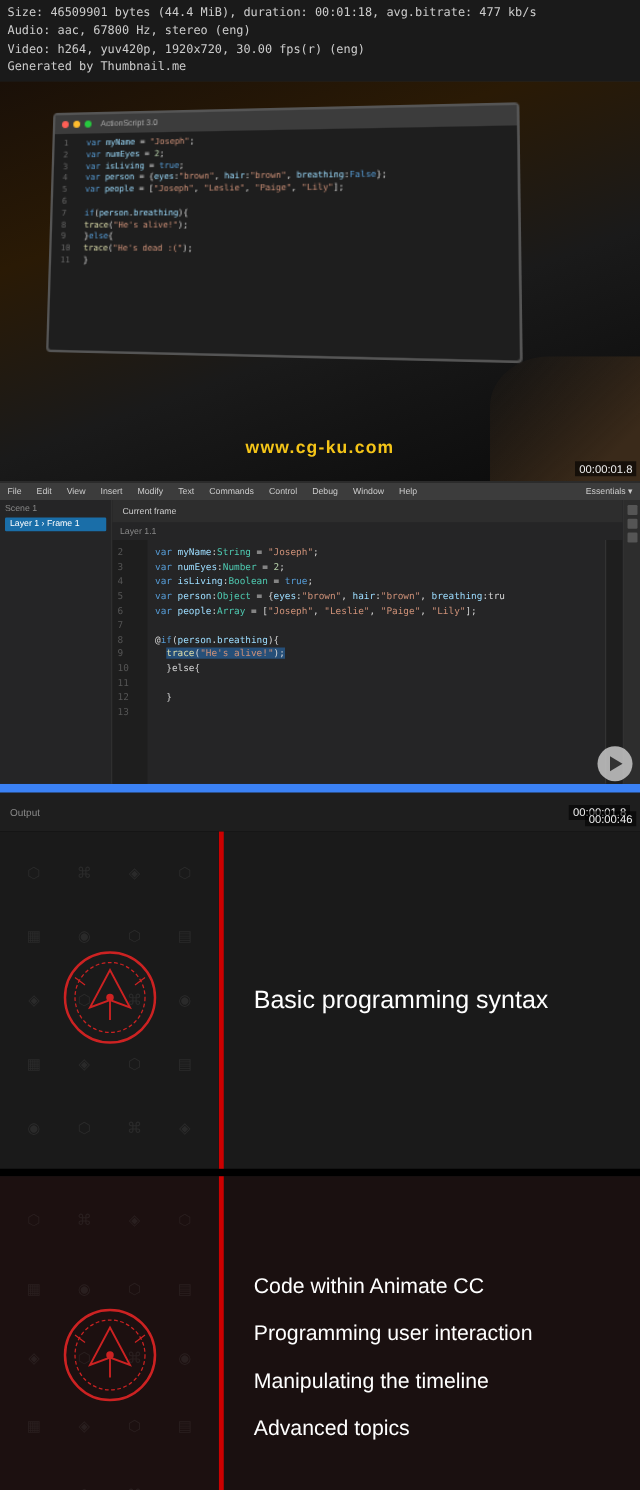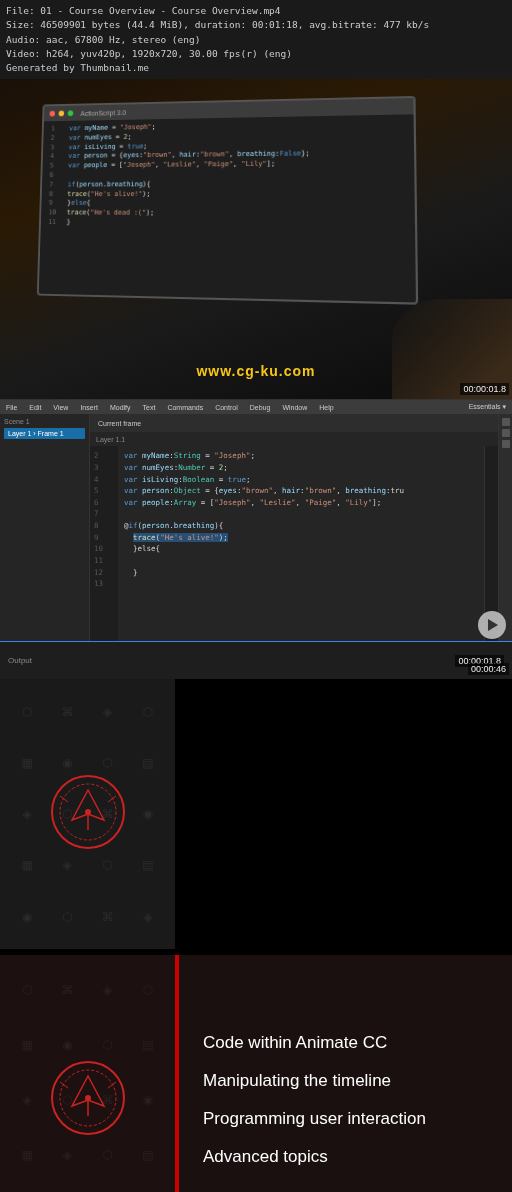--- a/index.html
+++ b/index.html
@@ -132,21 +132,21 @@
     .num { color: #b5cea8; }
 
     .output-bar {
       background: #1e1e1e;
       height: 38px;
       display: flex;
       align-items: center;
       padding: 16px 8px;
       font-size: 8px;
       color: #888;
-      border-top: 1px solid #3b82f6;
+      border-top: 7px solid #3b82f6;
     }
 
     
     .course-section {
       display: flex;
       width: 512px;
       min-height: 270px;
     }
 
     .course-icon-panel {
@@ -266,21 +266,20 @@
       color: #eee;
       font-size: 9px;
       background: rgba(0,0,0,0.6);
       padding: 1px 3px;
     }
   </style>
 </head>
 <body>
 
 <div class="metadata">
-  <p>File: 01 - Course Overview - Course Overview.mp4</p>
   <p>Size: 46509901 bytes (44.4 MiB), duration: 00:01:18, avg.bitrate: 477 kb/s</p>
   <p>Audio: aac, 67800 Hz, stereo (eng)</p>
   <p>Video: h264, yuv420p, 1920x720, 30.00 fps(r) (eng)</p>
   <p>Generated by Thumbnail.me</p>
 </div>
 
 <div class="video-section video-section-1">
   <div class="code-bg">
 
     <div style="position:absolute;top:0;left:0;width:100%;height:100%;background:linear-gradient(160deg,#1a1008 0%,#2a1a05 30%,#1a1a1a 60%,#0a0a0a 100%);"></div>
@@ -465,20 +464,23 @@
           <polygon points="0,-22 16,8 0,2 -16,8" stroke="#cc2222" stroke-width="1.5" fill="none"></polygon>
           <line x1="0" y1="2" x2="0" y2="18" stroke="#cc2222" stroke-width="1.5"></line>
           <circle cx="0" cy="0" r="3" fill="#cc2222"></circle>
 
           <line x1="-20" y1="-10" x2="-28" y2="-16" stroke="#cc2222" stroke-width="1"></line>
           <line x1="20" y1="-10" x2="28" y2="-16" stroke="#cc2222" stroke-width="1"></line>
         </g>
       </svg>
     </div>
   </div>
+  <div class="course-text-panel">
+    <h2 class="course-title">Basic programming syntax</h2>
+  </div>
 </div>
 
 <div style="width:512px;height:6px;background:#000;"></div>
 
 <div class="course-section-2">
   <div class="course-icon-panel-2">
 
     <div class="icon-pattern" style="opacity:0.12;">
       <div class="icon-pattern-item">⬡</div>
         <div class="icon-pattern-item">⌘</div>
@@ -512,17 +514,17 @@
           <circle cx="0" cy="0" r="3" fill="#cc2222"></circle>
           <line x1="-20" y1="-10" x2="-28" y2="-16" stroke="#cc2222" stroke-width="1"></line>
           <line x1="20" y1="-10" x2="28" y2="-16" stroke="#cc2222" stroke-width="1"></line>
         </g>
       </svg>
     </div>
   </div>
 
   <div class="course-list-panel">
     <div class="course-list-item">Code within Animate CC</div>
+    <div class="course-list-item">Programming user interaction</div>
     <div class="course-list-item">Manipulating the timeline</div>
-    <div class="course-list-item">Programming user interaction</div>
     <div class="course-list-item">Advanced topics</div>
   </div>
 </div>
 
 </body></html>

